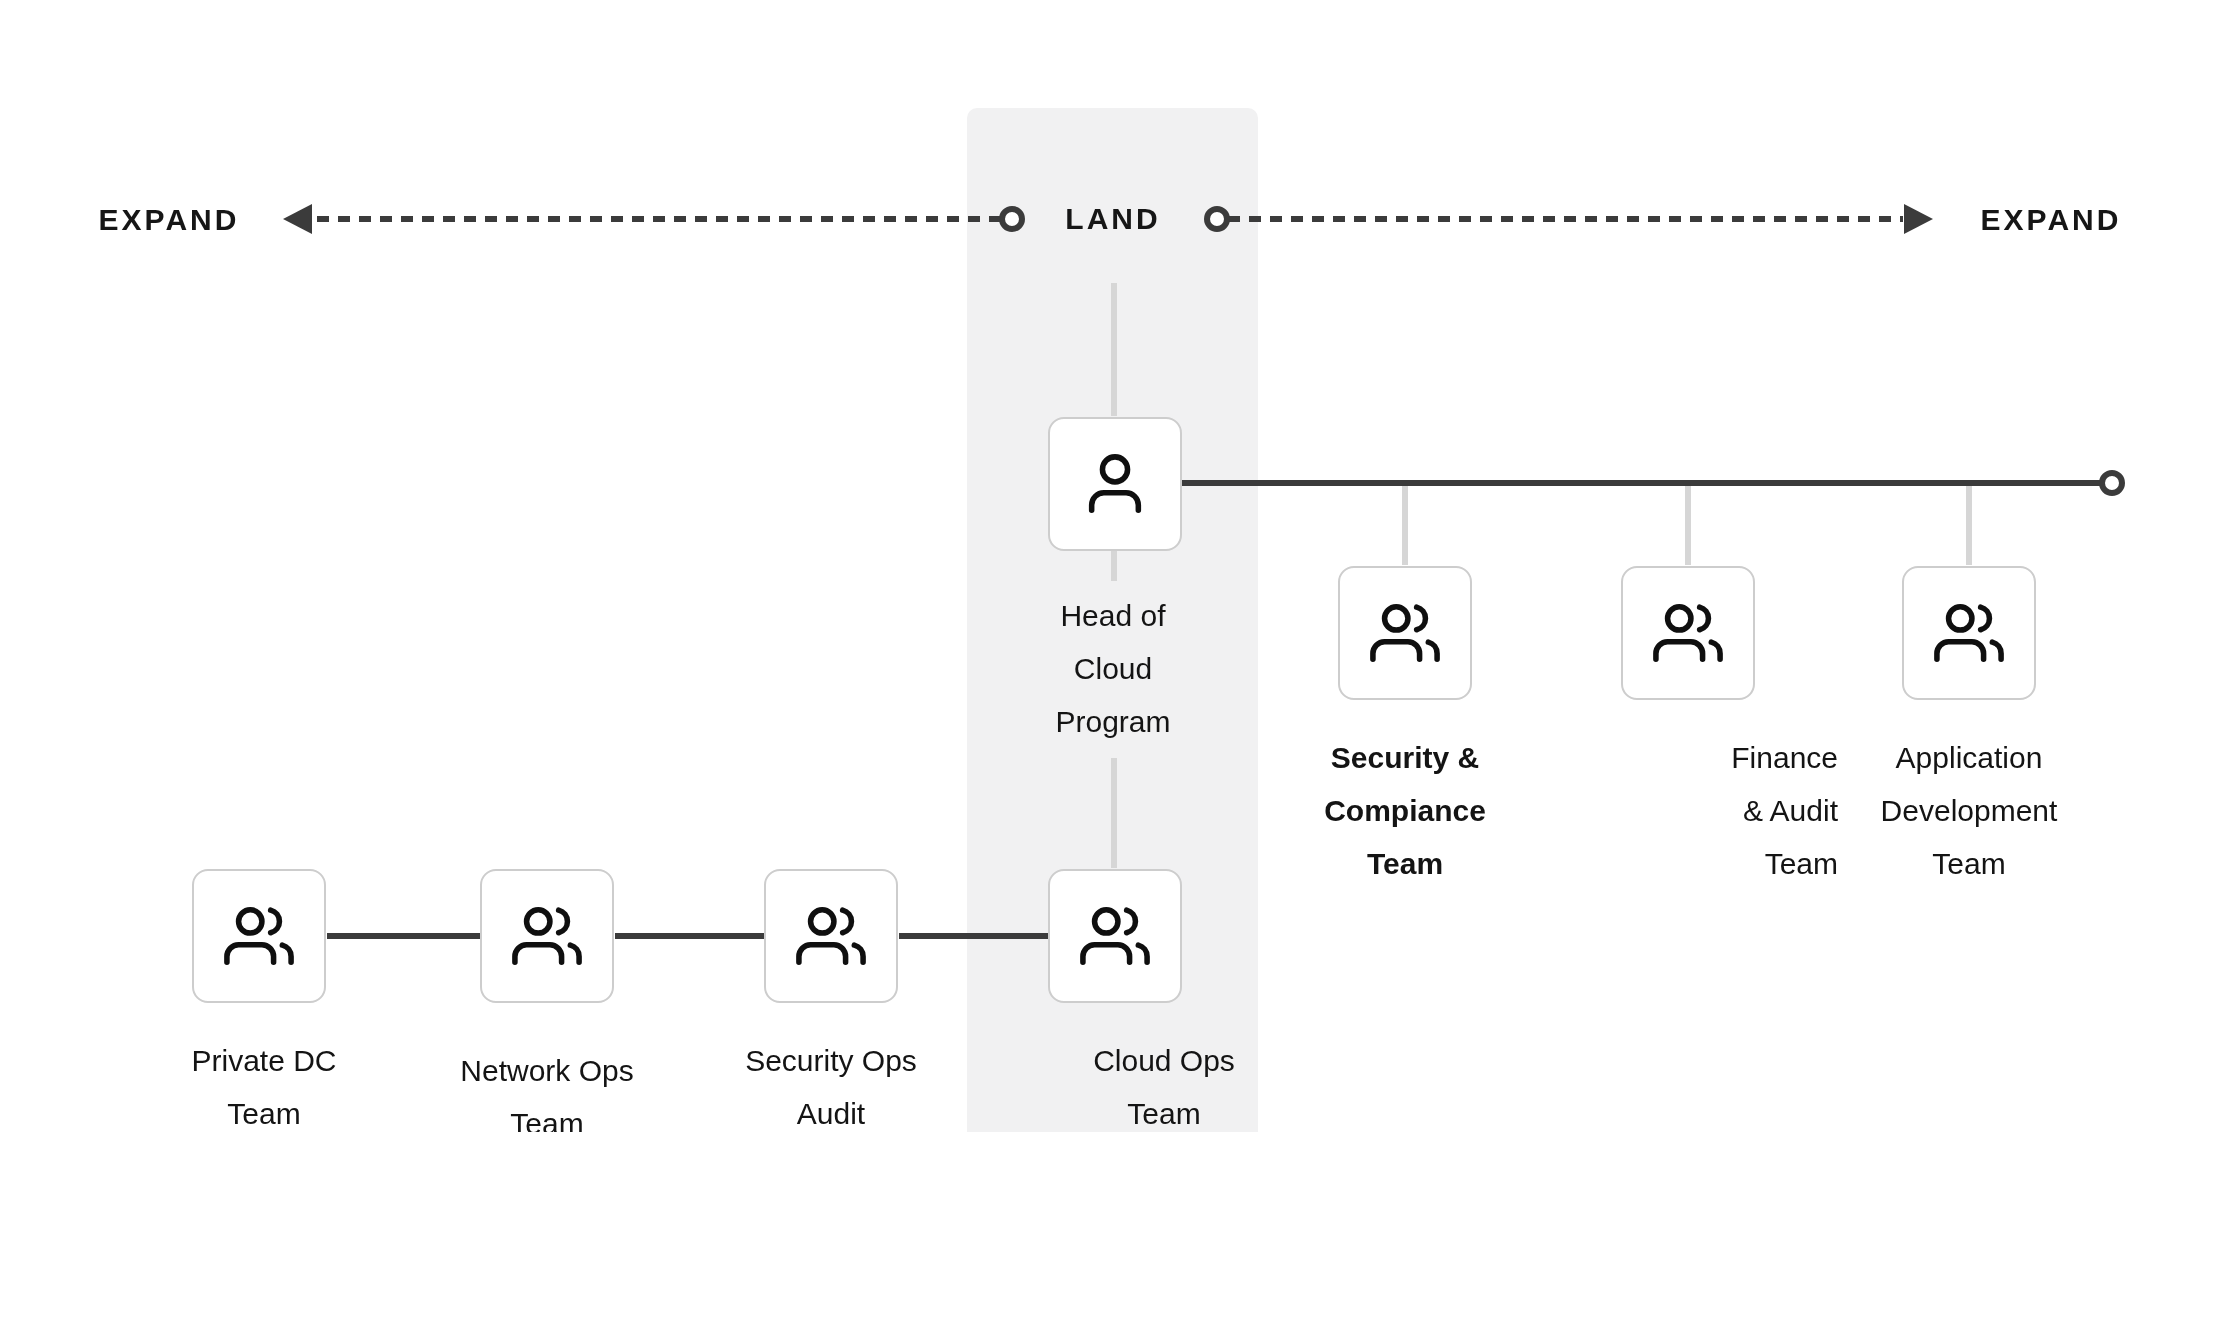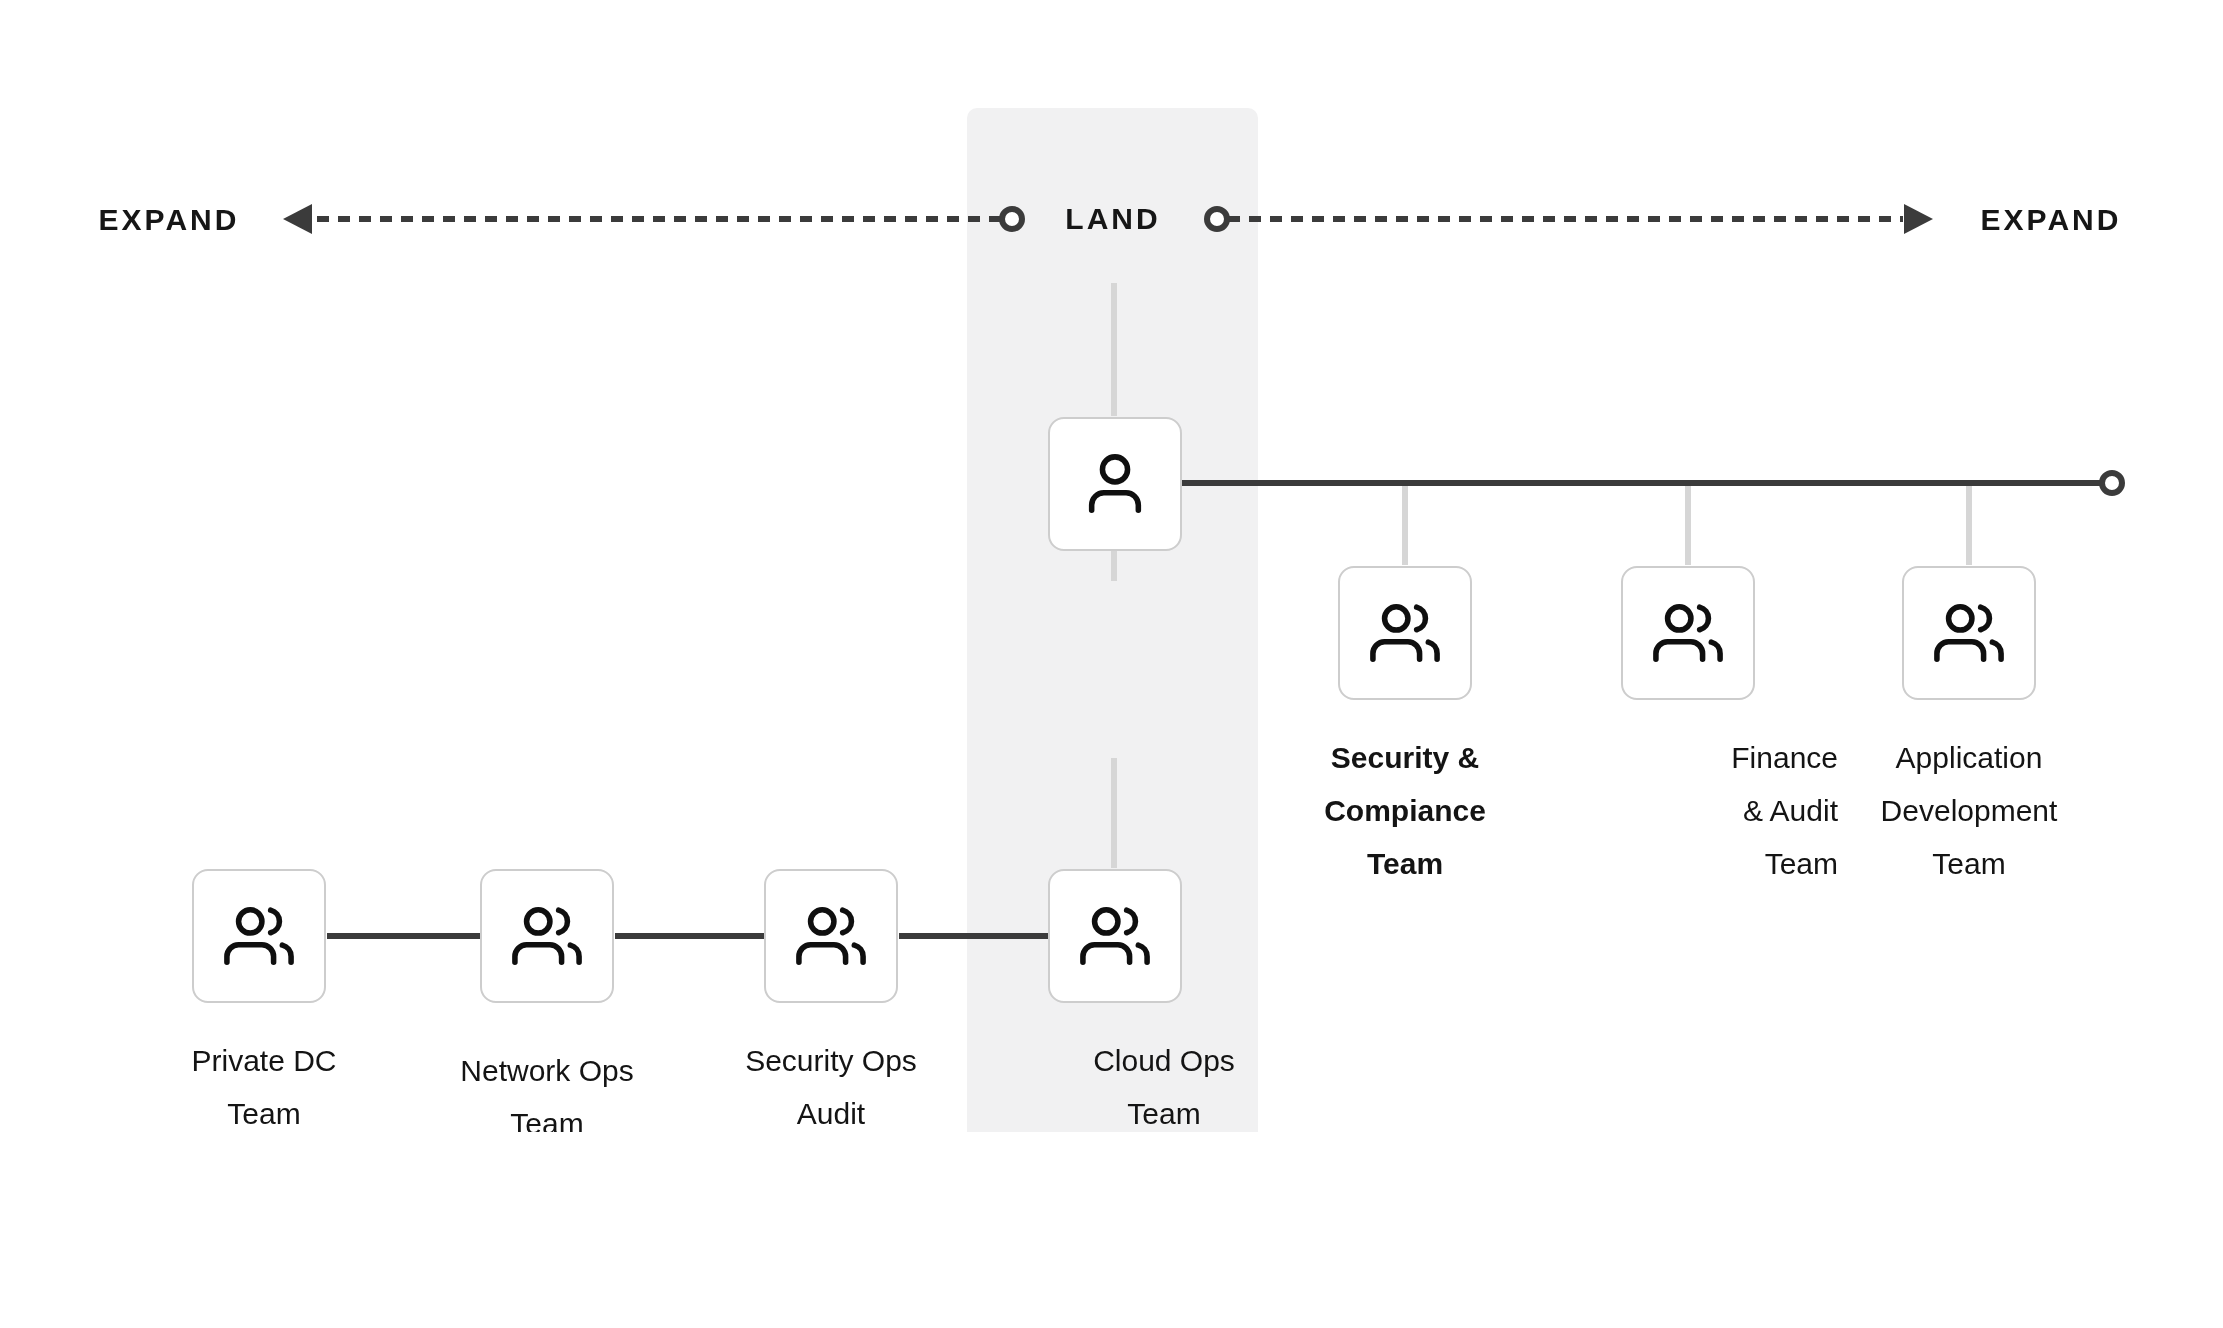--- a/index.html
+++ b/index.html
@@ -69,20 +69,23 @@
   <div class="toplabel" style="left:169px;top:220px;">EXPAND</div>
   <div class="toplabel" style="left:1113px;top:219px;">LAND</div>
   <div class="toplabel" style="left:2051px;top:220px;">EXPAND</div>
 
   <div class="node-box" style="left:1048px;top:417px;">
     <svg viewBox="0 0 24 24" width="70" height="70">
       <circle cx="12" cy="7" r="4.3"></circle>
       <path d="M20 21v-1.8a4.2 4.2 0 0 0-4.2-4.2H8.2A4.2 4.2 0 0 0 4 19.2V21"></path>
     </svg>
   </div>
+  <div class="node-label" style="left:1113px;top:589px;">Head of
+Cloud
+Program</div>
 
   <div class="node-box" style="left:1338px;top:566px;">
     <svg viewBox="0 0 24 24" width="70" height="70">
       <circle cx="9" cy="7" r="4"></circle>
       <path d="M17 21v-2a4 4 0 0 0-4-4H5a4 4 0 0 0-4 4v2"></path>
       <path d="M16 3.13a4 4 0 0 1 0 7.75"></path>
       <path d="M23 21v-2a4 4 0 0 0-3-3.87"></path>
     </svg>
   </div>
   <div class="node-label" style="left:1405px;top:731px;font-weight:bold;">Security &amp;

